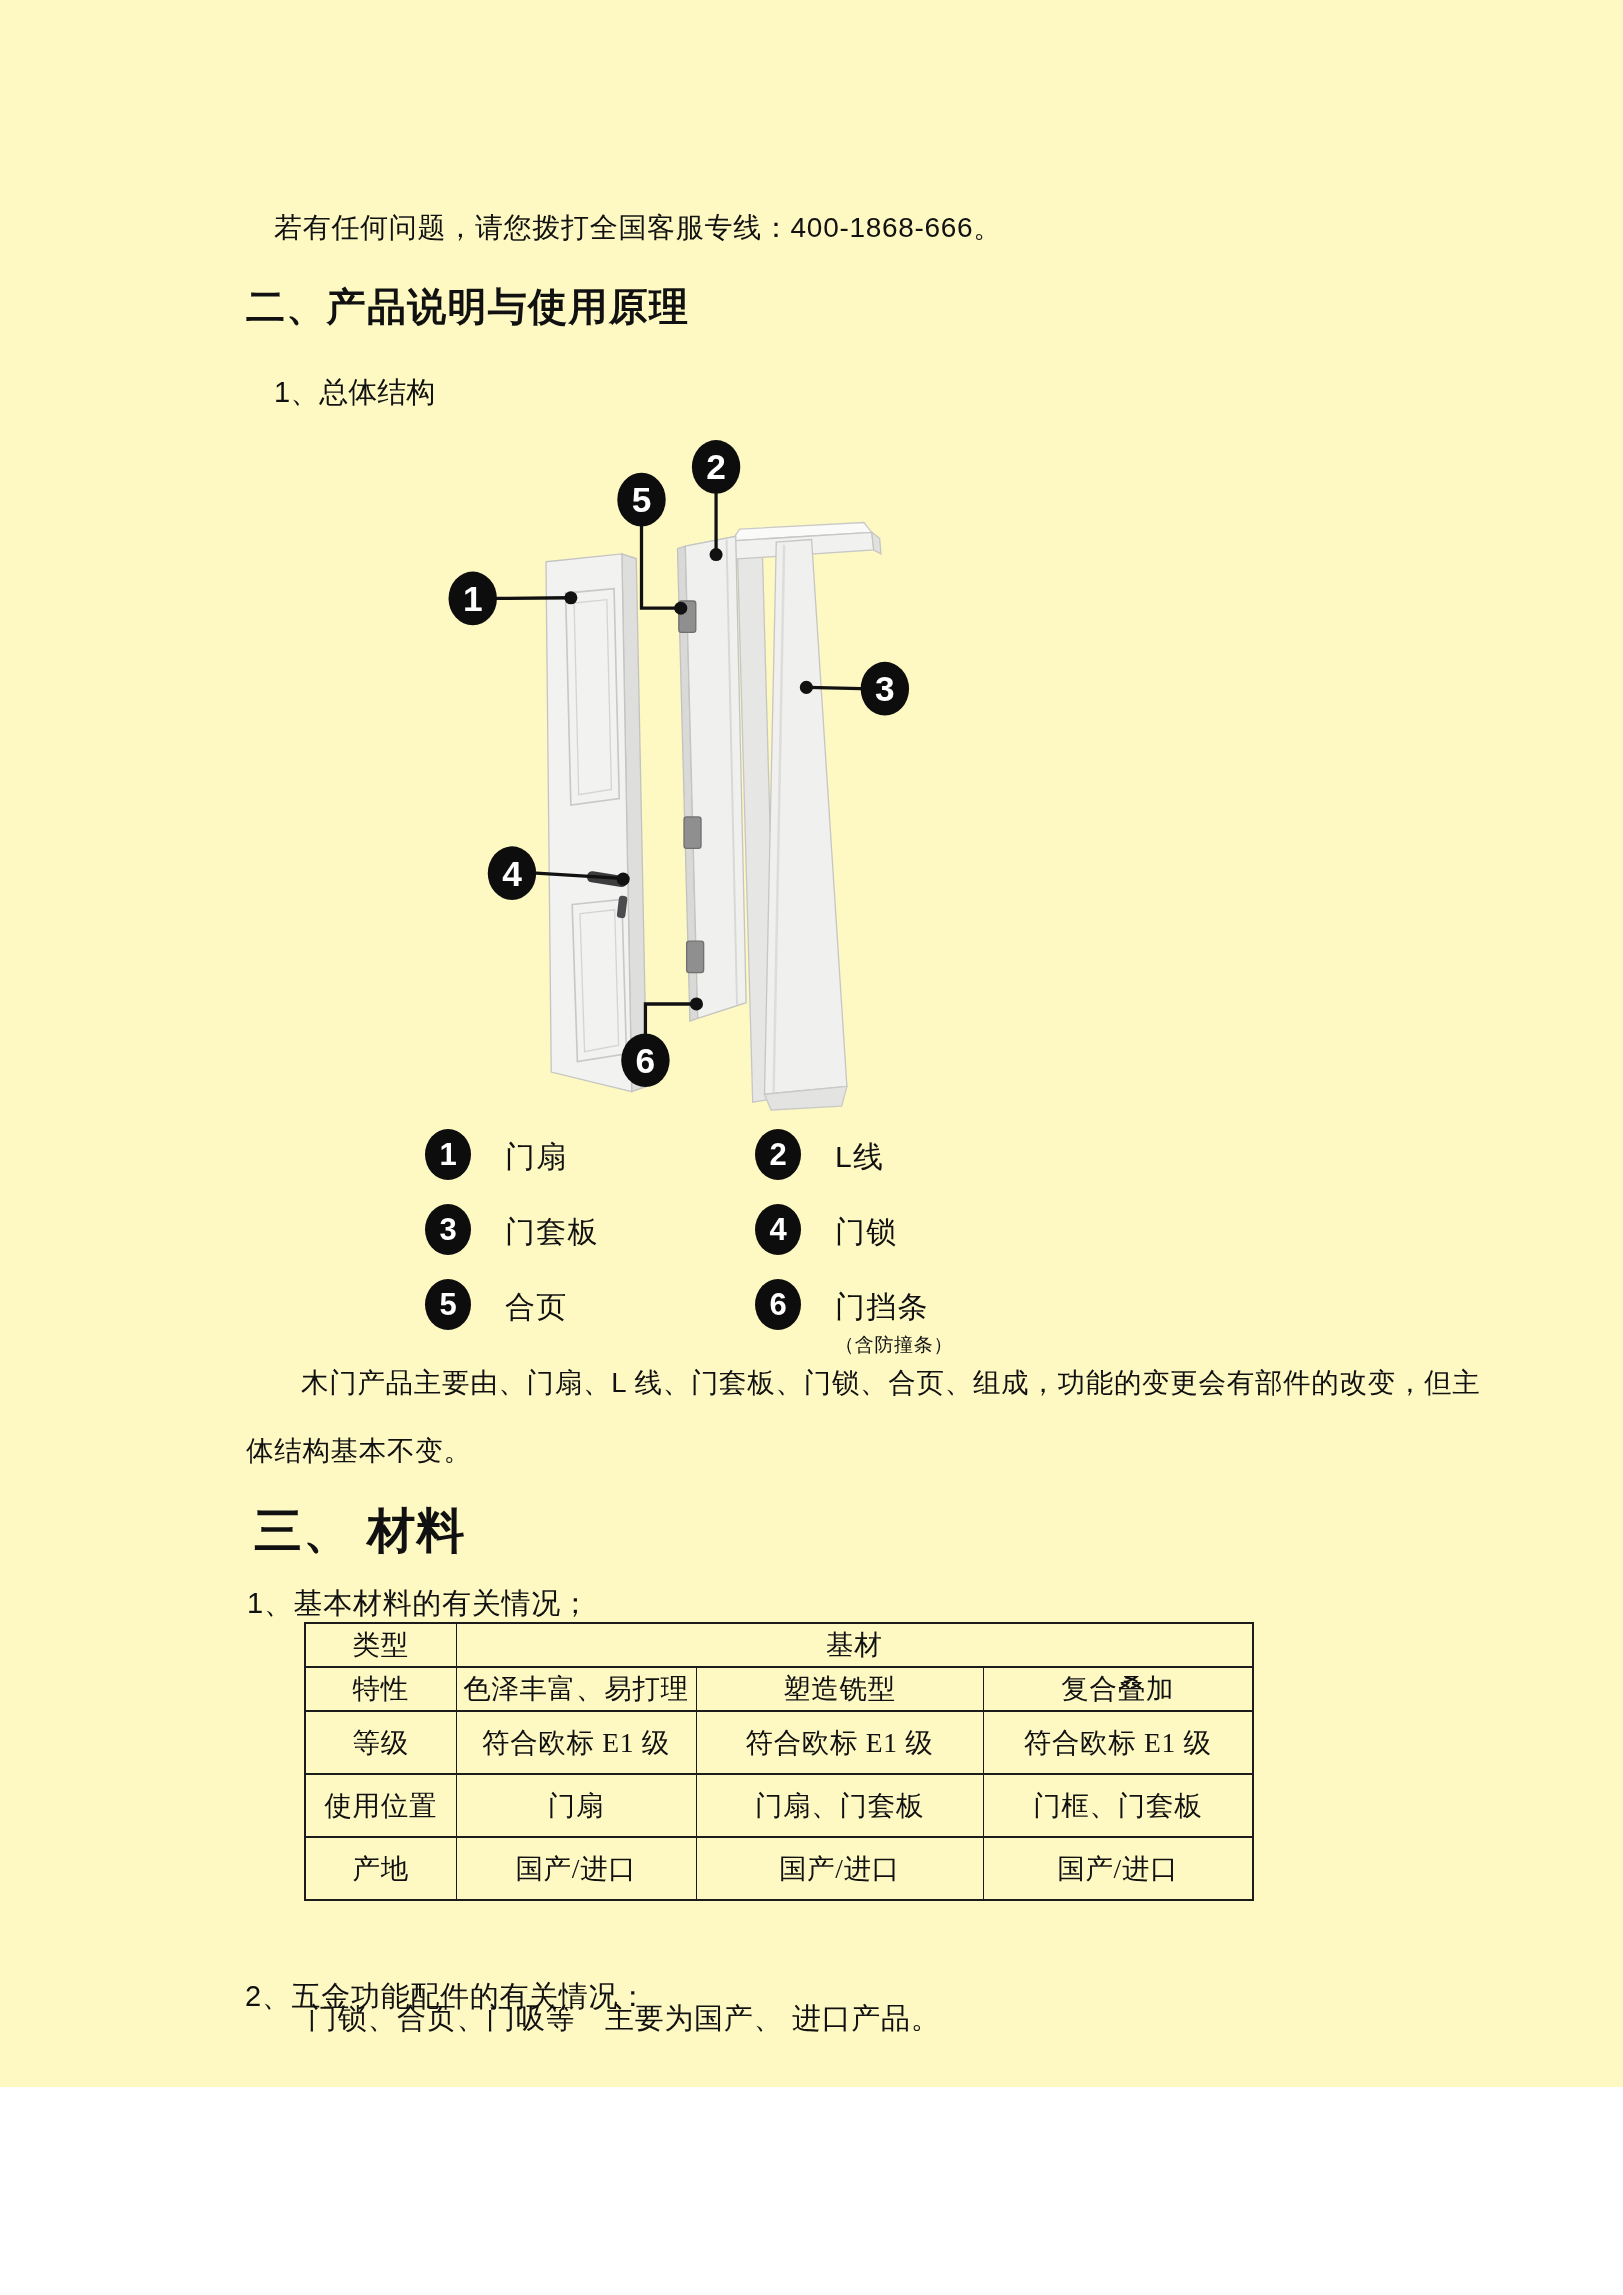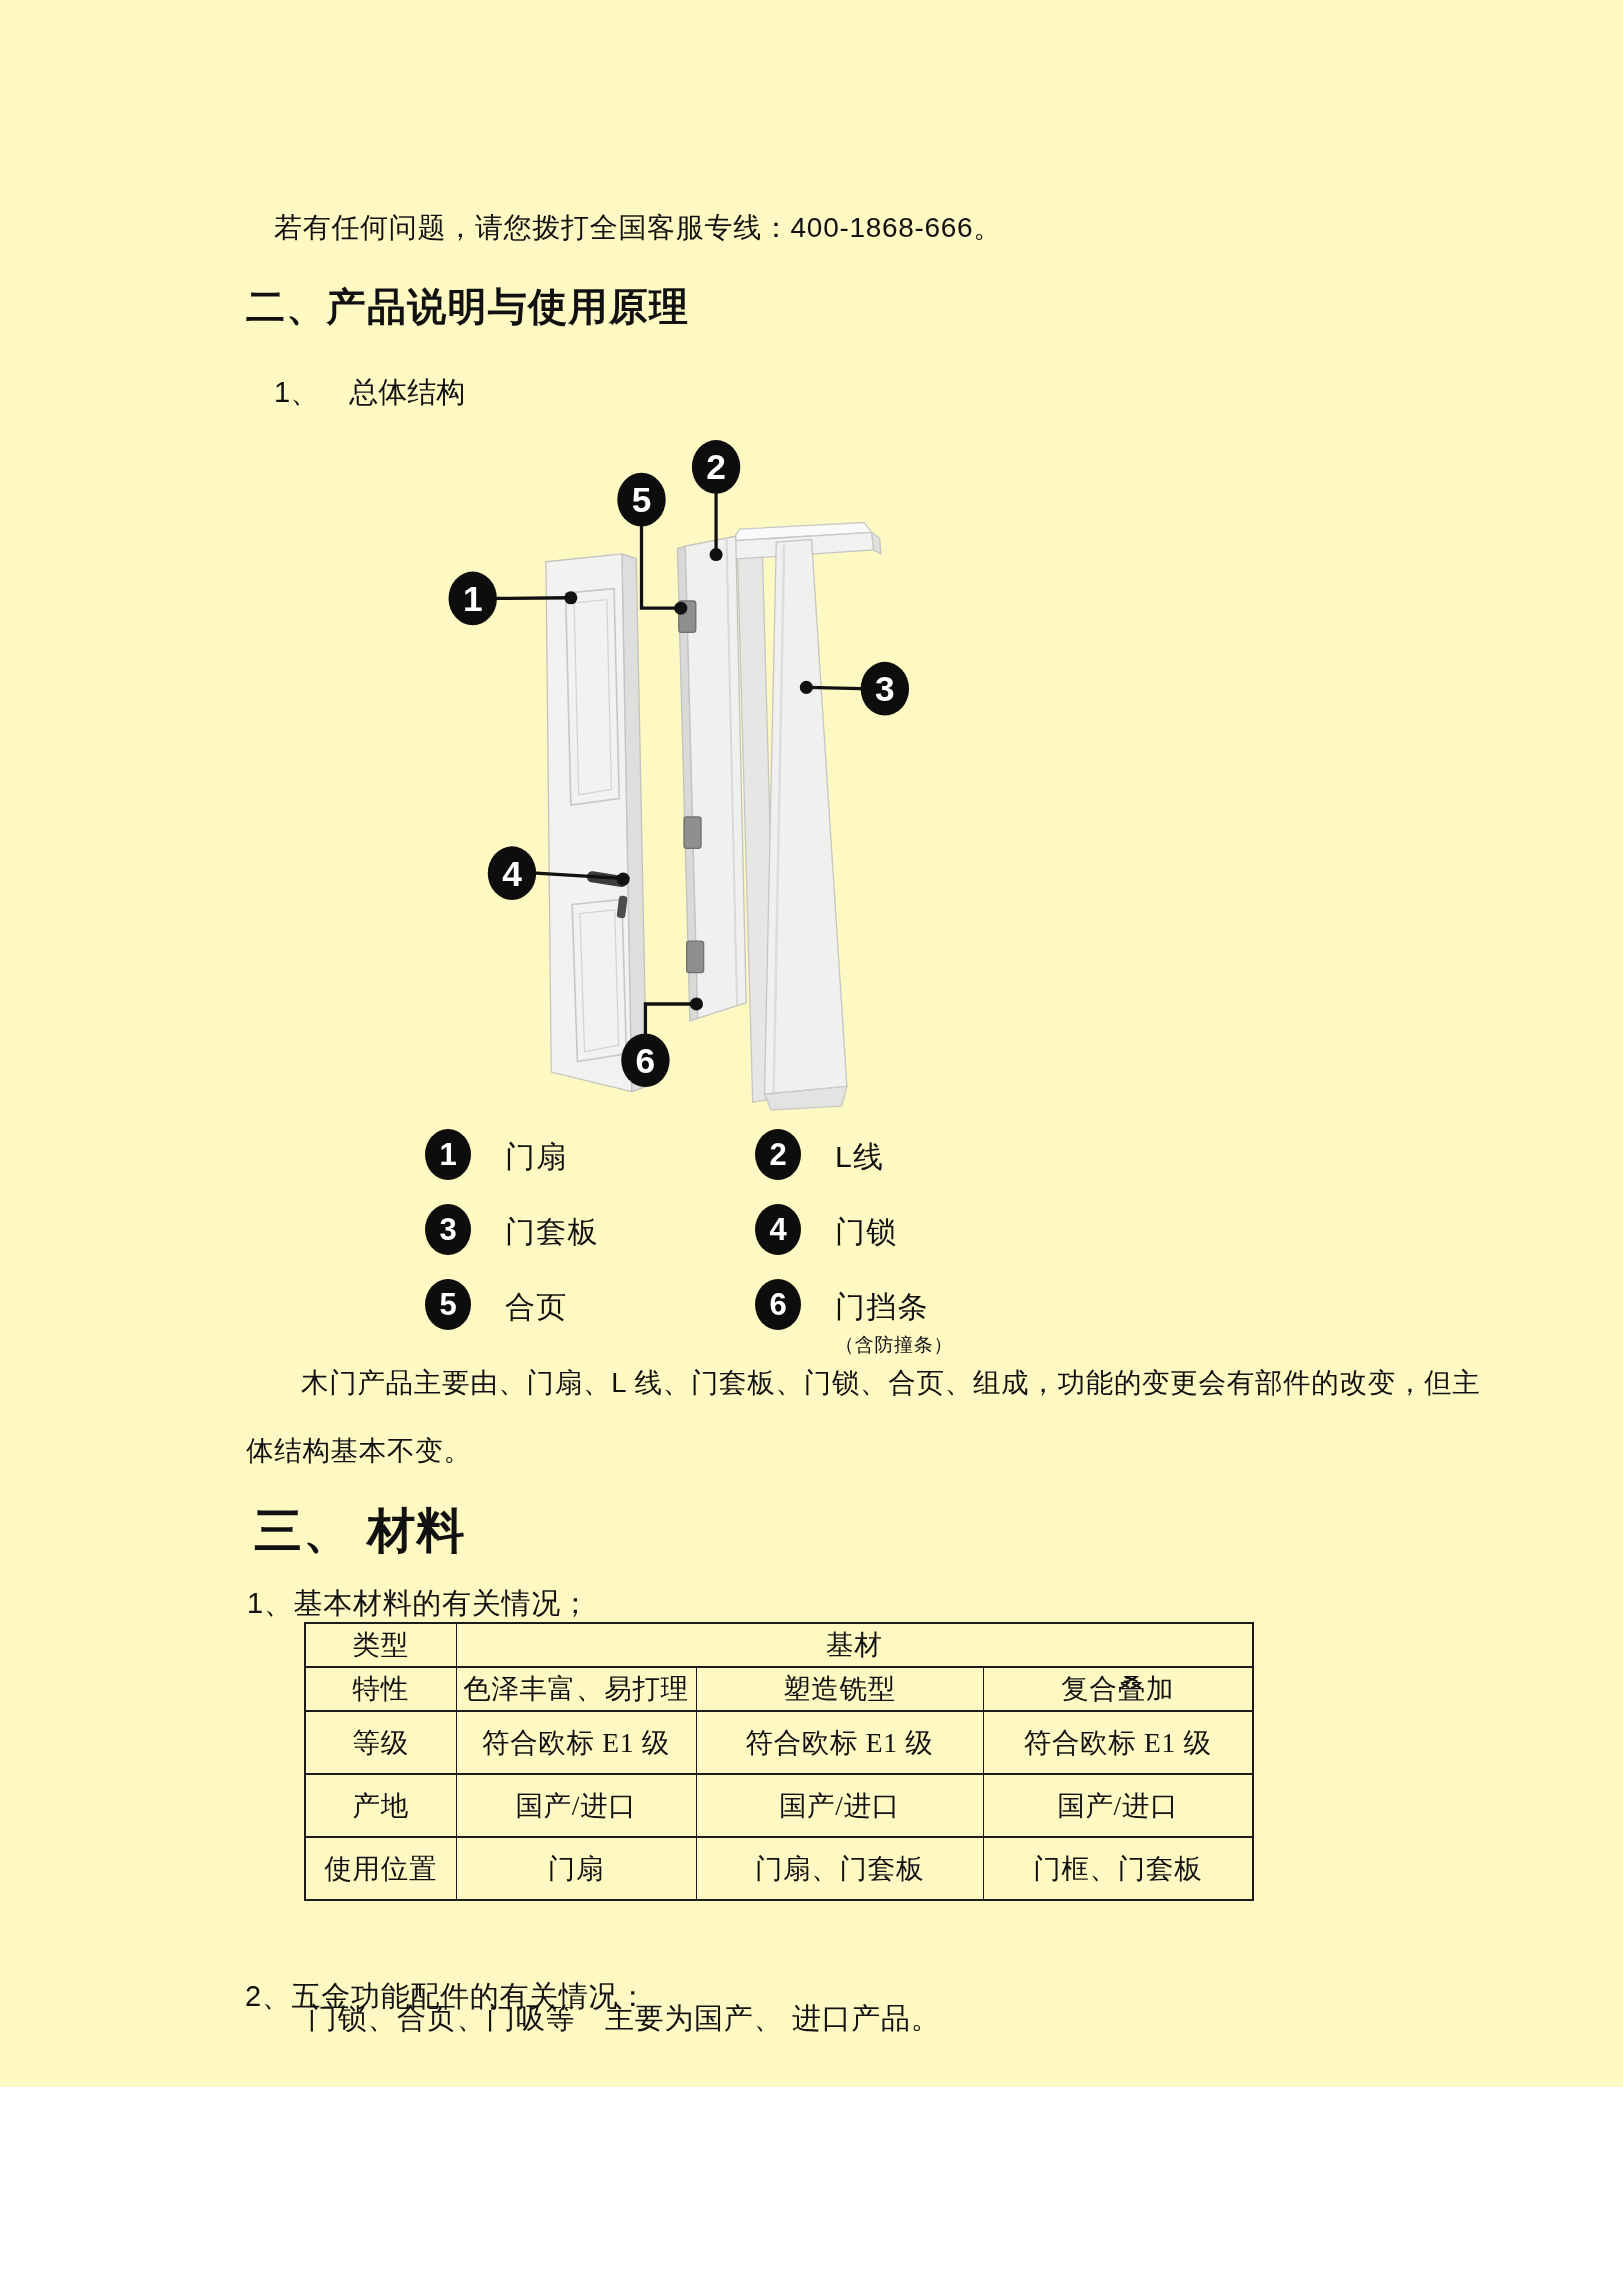--- a/index.html
+++ b/index.html
@@ -2,21 +2,21 @@
 <html style="font-size:10.5px"><head>
 <meta charset="utf-8">
 <style>
   html,body{margin:0;padding:0;}
   body{background:#ffffff;font-family:"Liberation Sans","DejaVu Sans",sans-serif;color:#111;}
   .page{position:relative;width:1623px;height:2087px;background:#fef9c3;overflow:hidden;}
 
   .intro{position:absolute;left:274px;top:209px;font-size:28px;letter-spacing:0.7px;}
   .h2{position:absolute;left:246px;top:280px;font-size:39px;font-weight:bold;letter-spacing:1.3px;margin:0;}
   .sub-head{position:absolute;left:274px;top:373px;font-size:29px;}
-  .sub-head .gap{margin-left:30px;}
+  .sub-head .gap{}
 
   .diagram{position:absolute;left:406px;top:419px;width:785px;height:733px;}
 
   .legend-item{position:absolute;display:flex;align-items:flex-start;}
   .legend-circle{flex:0 0 auto;width:46px;height:51px;background:#0d0d0d;border-radius:50%;
     color:#fff;display:flex;align-items:center;justify-content:center;
     font-size:31px;font-weight:bold;}
   .legend-text{margin-left:34px;padding-top:7.9px;}
   .legend-label{display:block;font-size:30px;letter-spacing:1.3px;}
   .legend-sub{display:block;font-size:19px;margin-top:3.9px;letter-spacing:0.7px;}
@@ -187,31 +187,31 @@
         <td>塑造铣型</td>
         <td>复合叠加</td>
       </tr>
       <tr class="rt">
         <td>等级</td>
         <td>符合欧标 E1 级</td>
         <td>符合欧标 E1 级</td>
         <td>符合欧标 E1 级</td>
       </tr>
       <tr class="rt">
+        <td>使用位置</td>
+        <td>门扇</td>
+        <td>门扇、门套板</td>
+        <td>门框、门套板</td>
+      </tr>
+      <tr class="rt">
         <td>产地</td>
         <td>国产/进口</td>
         <td>国产/进口</td>
         <td>国产/进口</td>
       </tr>
-      <tr class="rt">
-        <td>使用位置</td>
-        <td>门扇</td>
-        <td>门扇、门套板</td>
-        <td>门框、门套板</td>
-      </tr>
     </tbody>
   </table>
 
   <div class="item-line it2">2、五金功能配件的有关情况：</div>
 
   <div class="note">门锁、合页、门吸等　主要为国产、 进口产品。</div>
 
 </div>
 
 

